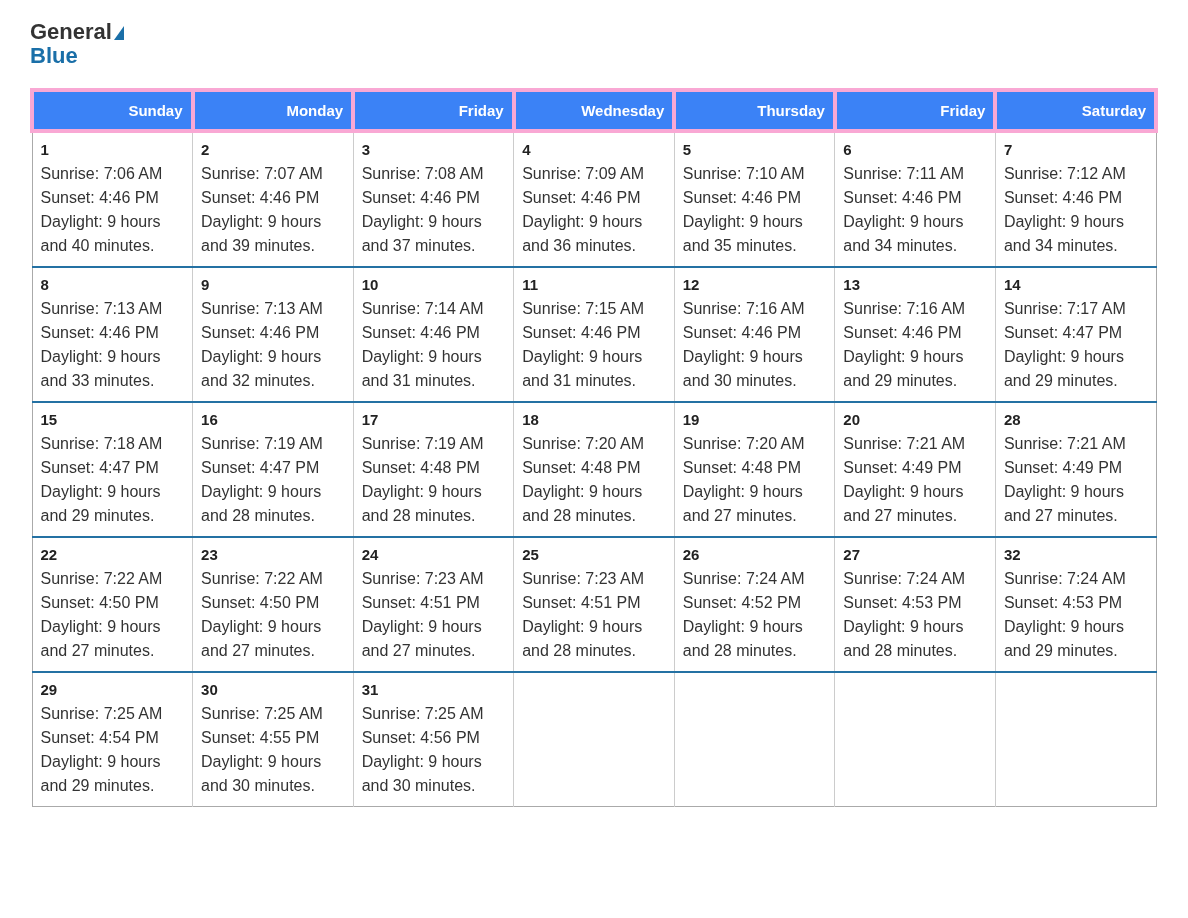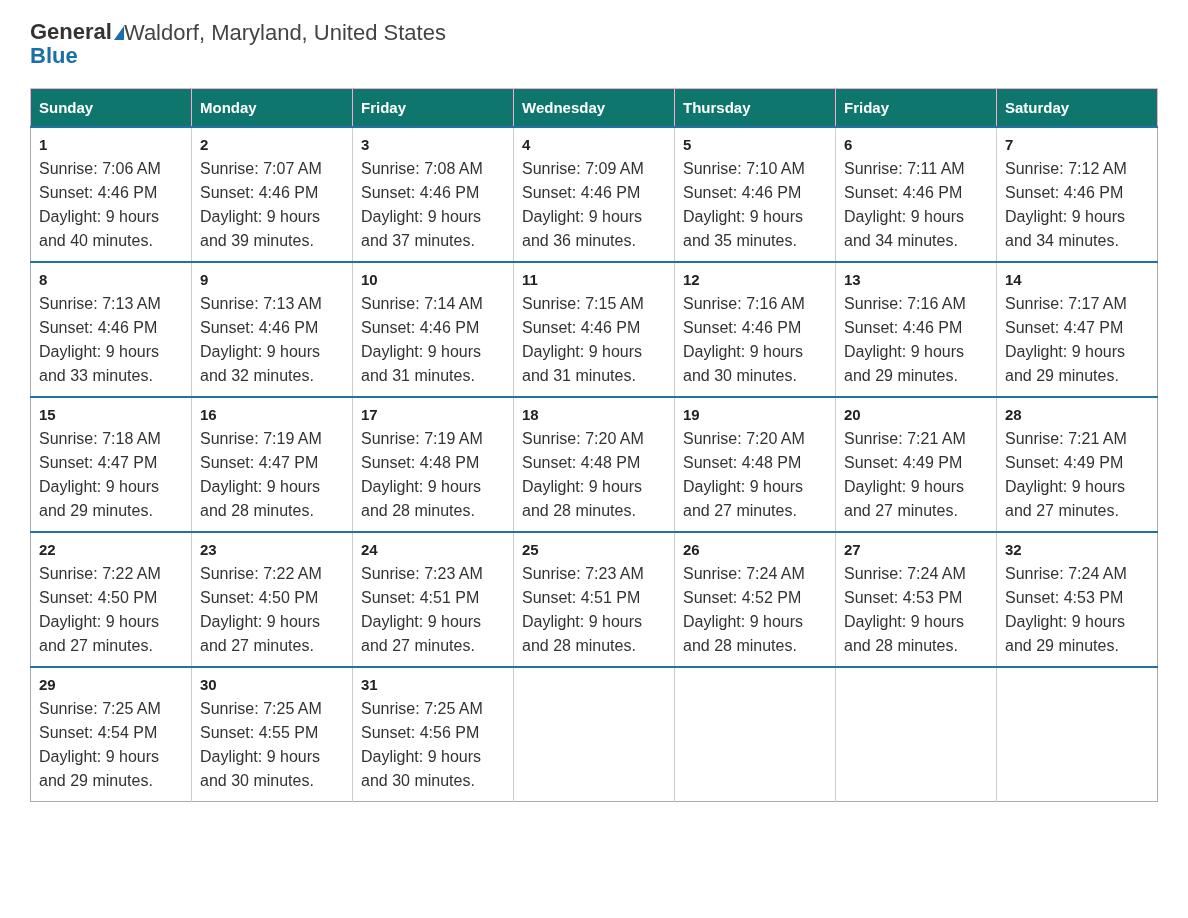--- a/index.html
+++ b/index.html
@@ -46,27 +46,27 @@
       font-size: 22px;
       font-weight: normal;
       color: #444;
     }
     .calendar {
       width: 100%;
       border-collapse: collapse;
       border: 1px solid #aaa;
     }
     .calendar thead tr th {
-      background-color: #0f766e;
+      background-color: #3b82f6;
       color: #fff;
       padding: 10px 8px;
       font-size: 15px;
       font-weight: bold;
-      text-align: left;
-      border: 1px solid #f9a8d4;
+      text-align: right;
+      border: 4px solid #f9a8d4;
     }
     .calendar tbody tr {
       border-top: 2px solid #2471a3;
     }
     .calendar tbody tr td {
       vertical-align: top;
       padding: 8px 8px;
       font-size: 12.5px;
       color: #222;
       border-right: 1px solid #ccc;
@@ -96,21 +96,20 @@
 <body>
 
 <div class="header">
   <div class="logo">
     <div>
       <span class="logo-general">General</span><span class="logo-triangle"></span>
     </div>
     <div class="logo-blue">Blue</div>
   </div>
   <div class="title-block">
-    <h2>Waldorf, Maryland, United States</h2>
   </div>
 </div>
 
 <table class="calendar">
   <thead>
     <tr>
 
     <th>Sunday</th>
         <th>Monday</th>
         <th>Friday</th>

